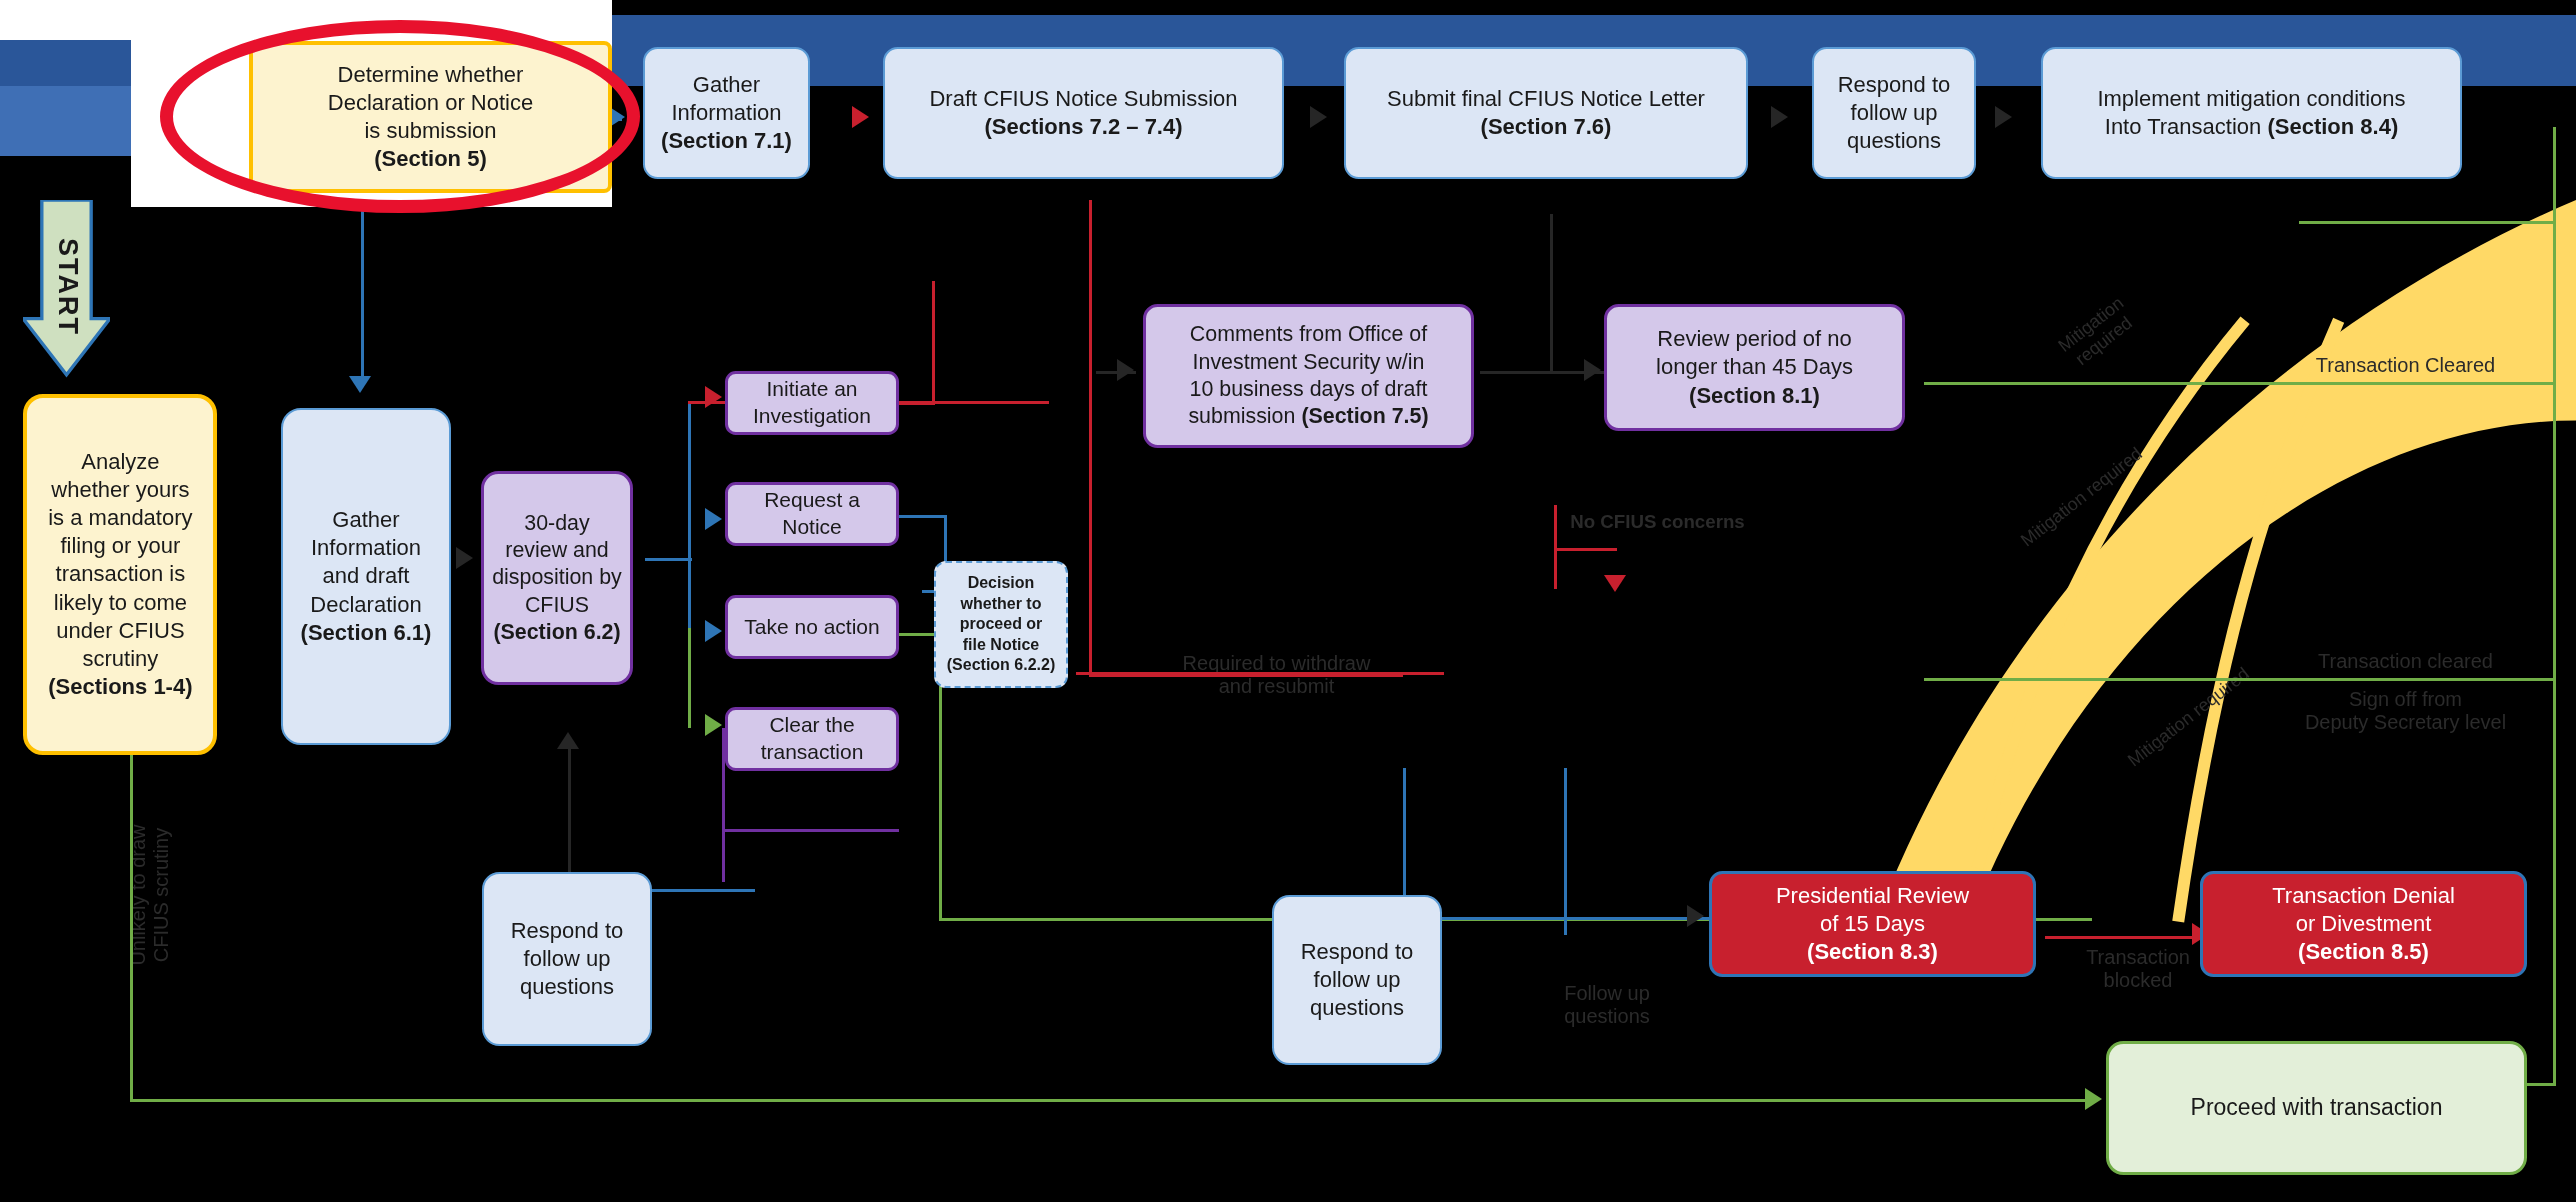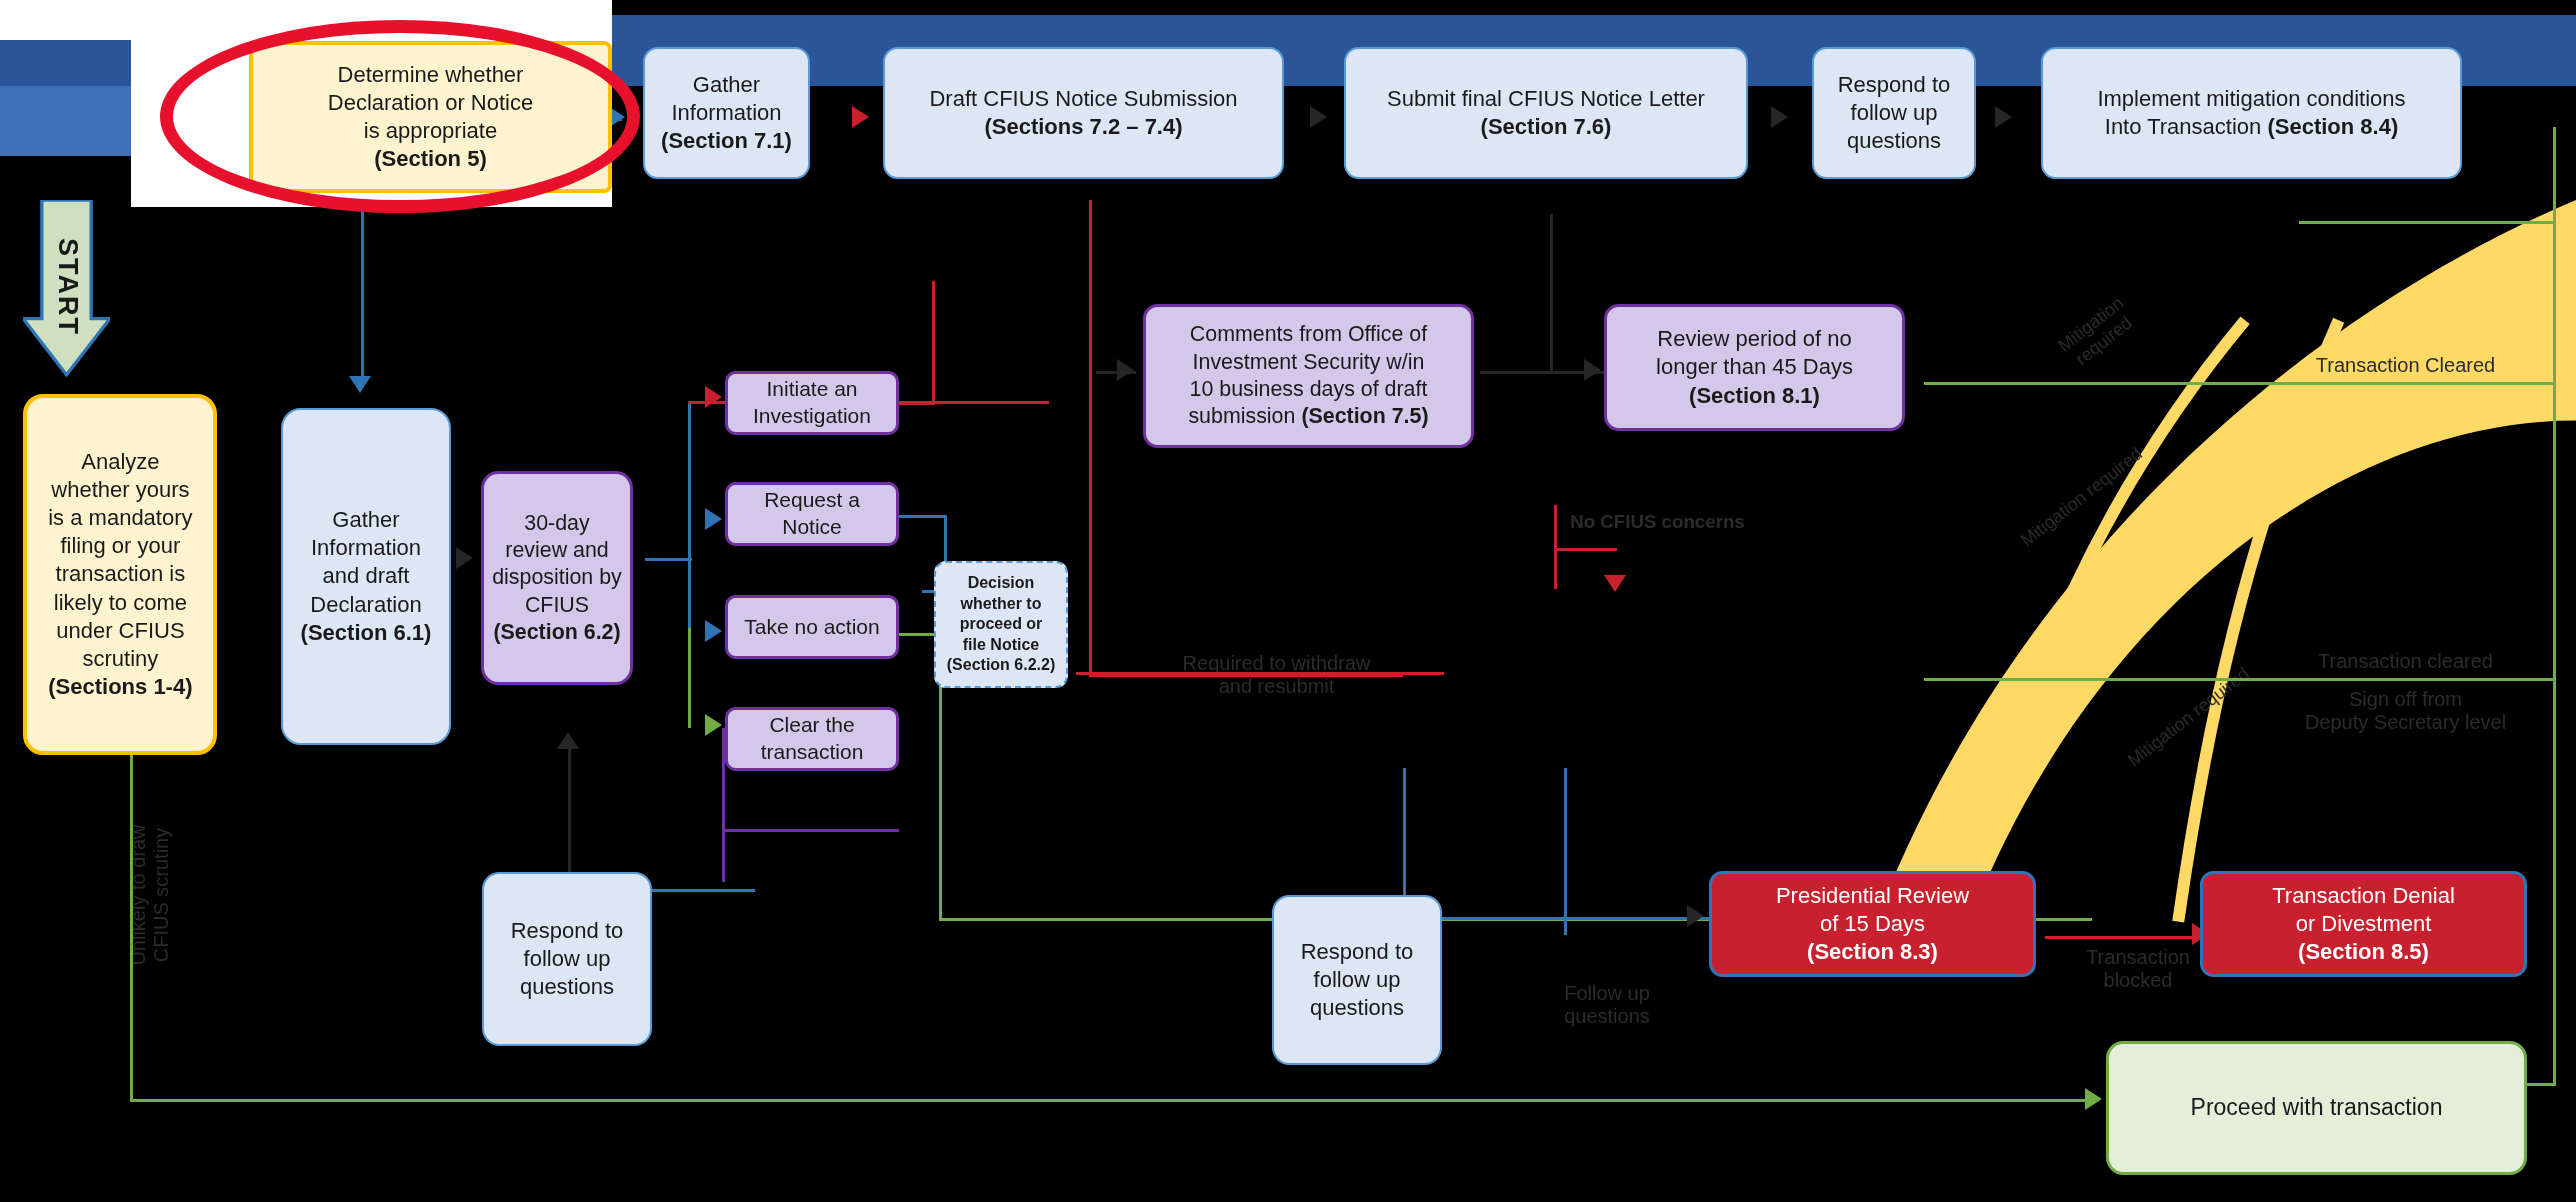--- a/index.html
+++ b/index.html
@@ -271,21 +271,21 @@
     <svg width="87" height="180" viewBox="0 0 130 270">
       <polygon points="28,0 102,0 102,178 130,178 65,262 0,178 28,178" fill="#cfe0c0" stroke="#2e75b6" stroke-width="5"></polygon>
     </svg>
     <span class="label">START</span>
   </div>
 
   <div class="node n-yellow" style="left:249px; top:41px; width:363px; height:152px; font-size:22px; border-radius:8px;">
     <span class="t">
       <span>Determine whether</span><br>
       <span>Declaration or Notice</span><br>
-      <span>is appropriate</span><br>
+      <span>is submission</span><br>
       <b>(Section 5)</b>
     </span>
   </div>
 
   <div class="highlight-ellipse" style="left:160px; top:20px; width:454px; height:167px;"></div>
 
   <div class="node n-blue" style="left:643px; top:47px; width:167px; height:132px; font-size:22px;">
     <span class="t">
       <span>Gather</span><br>
       <span>Information</span><br>

